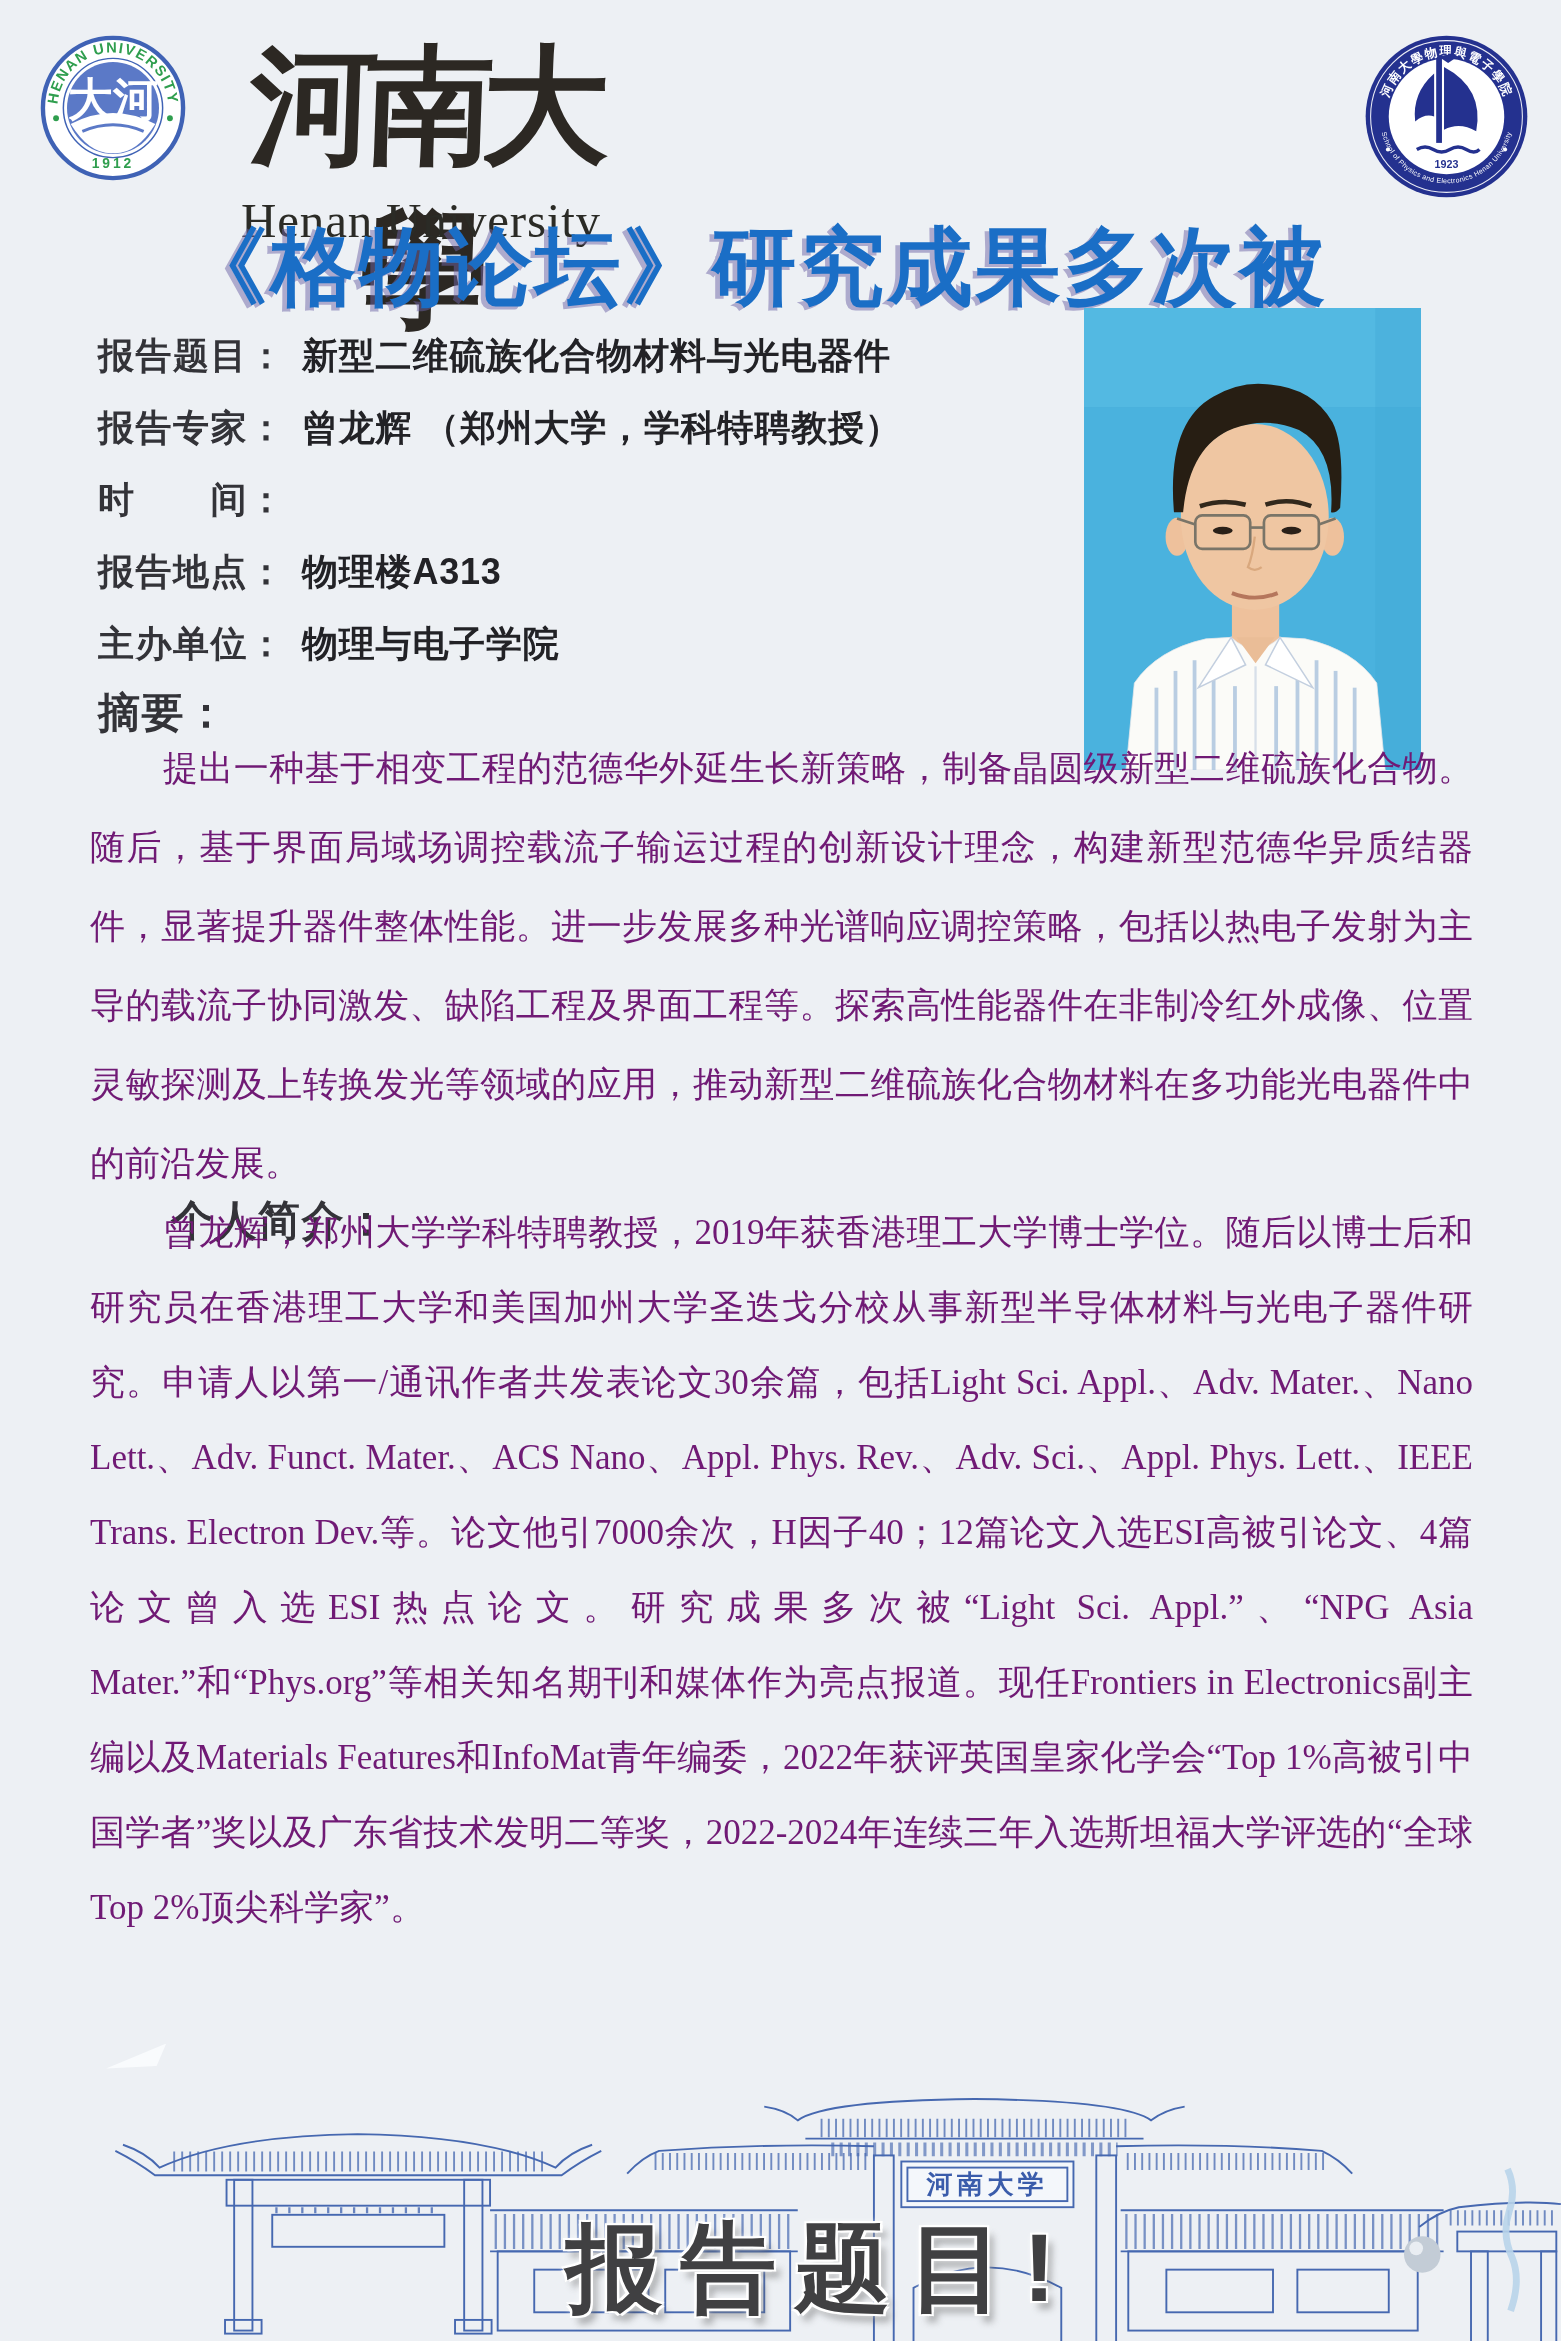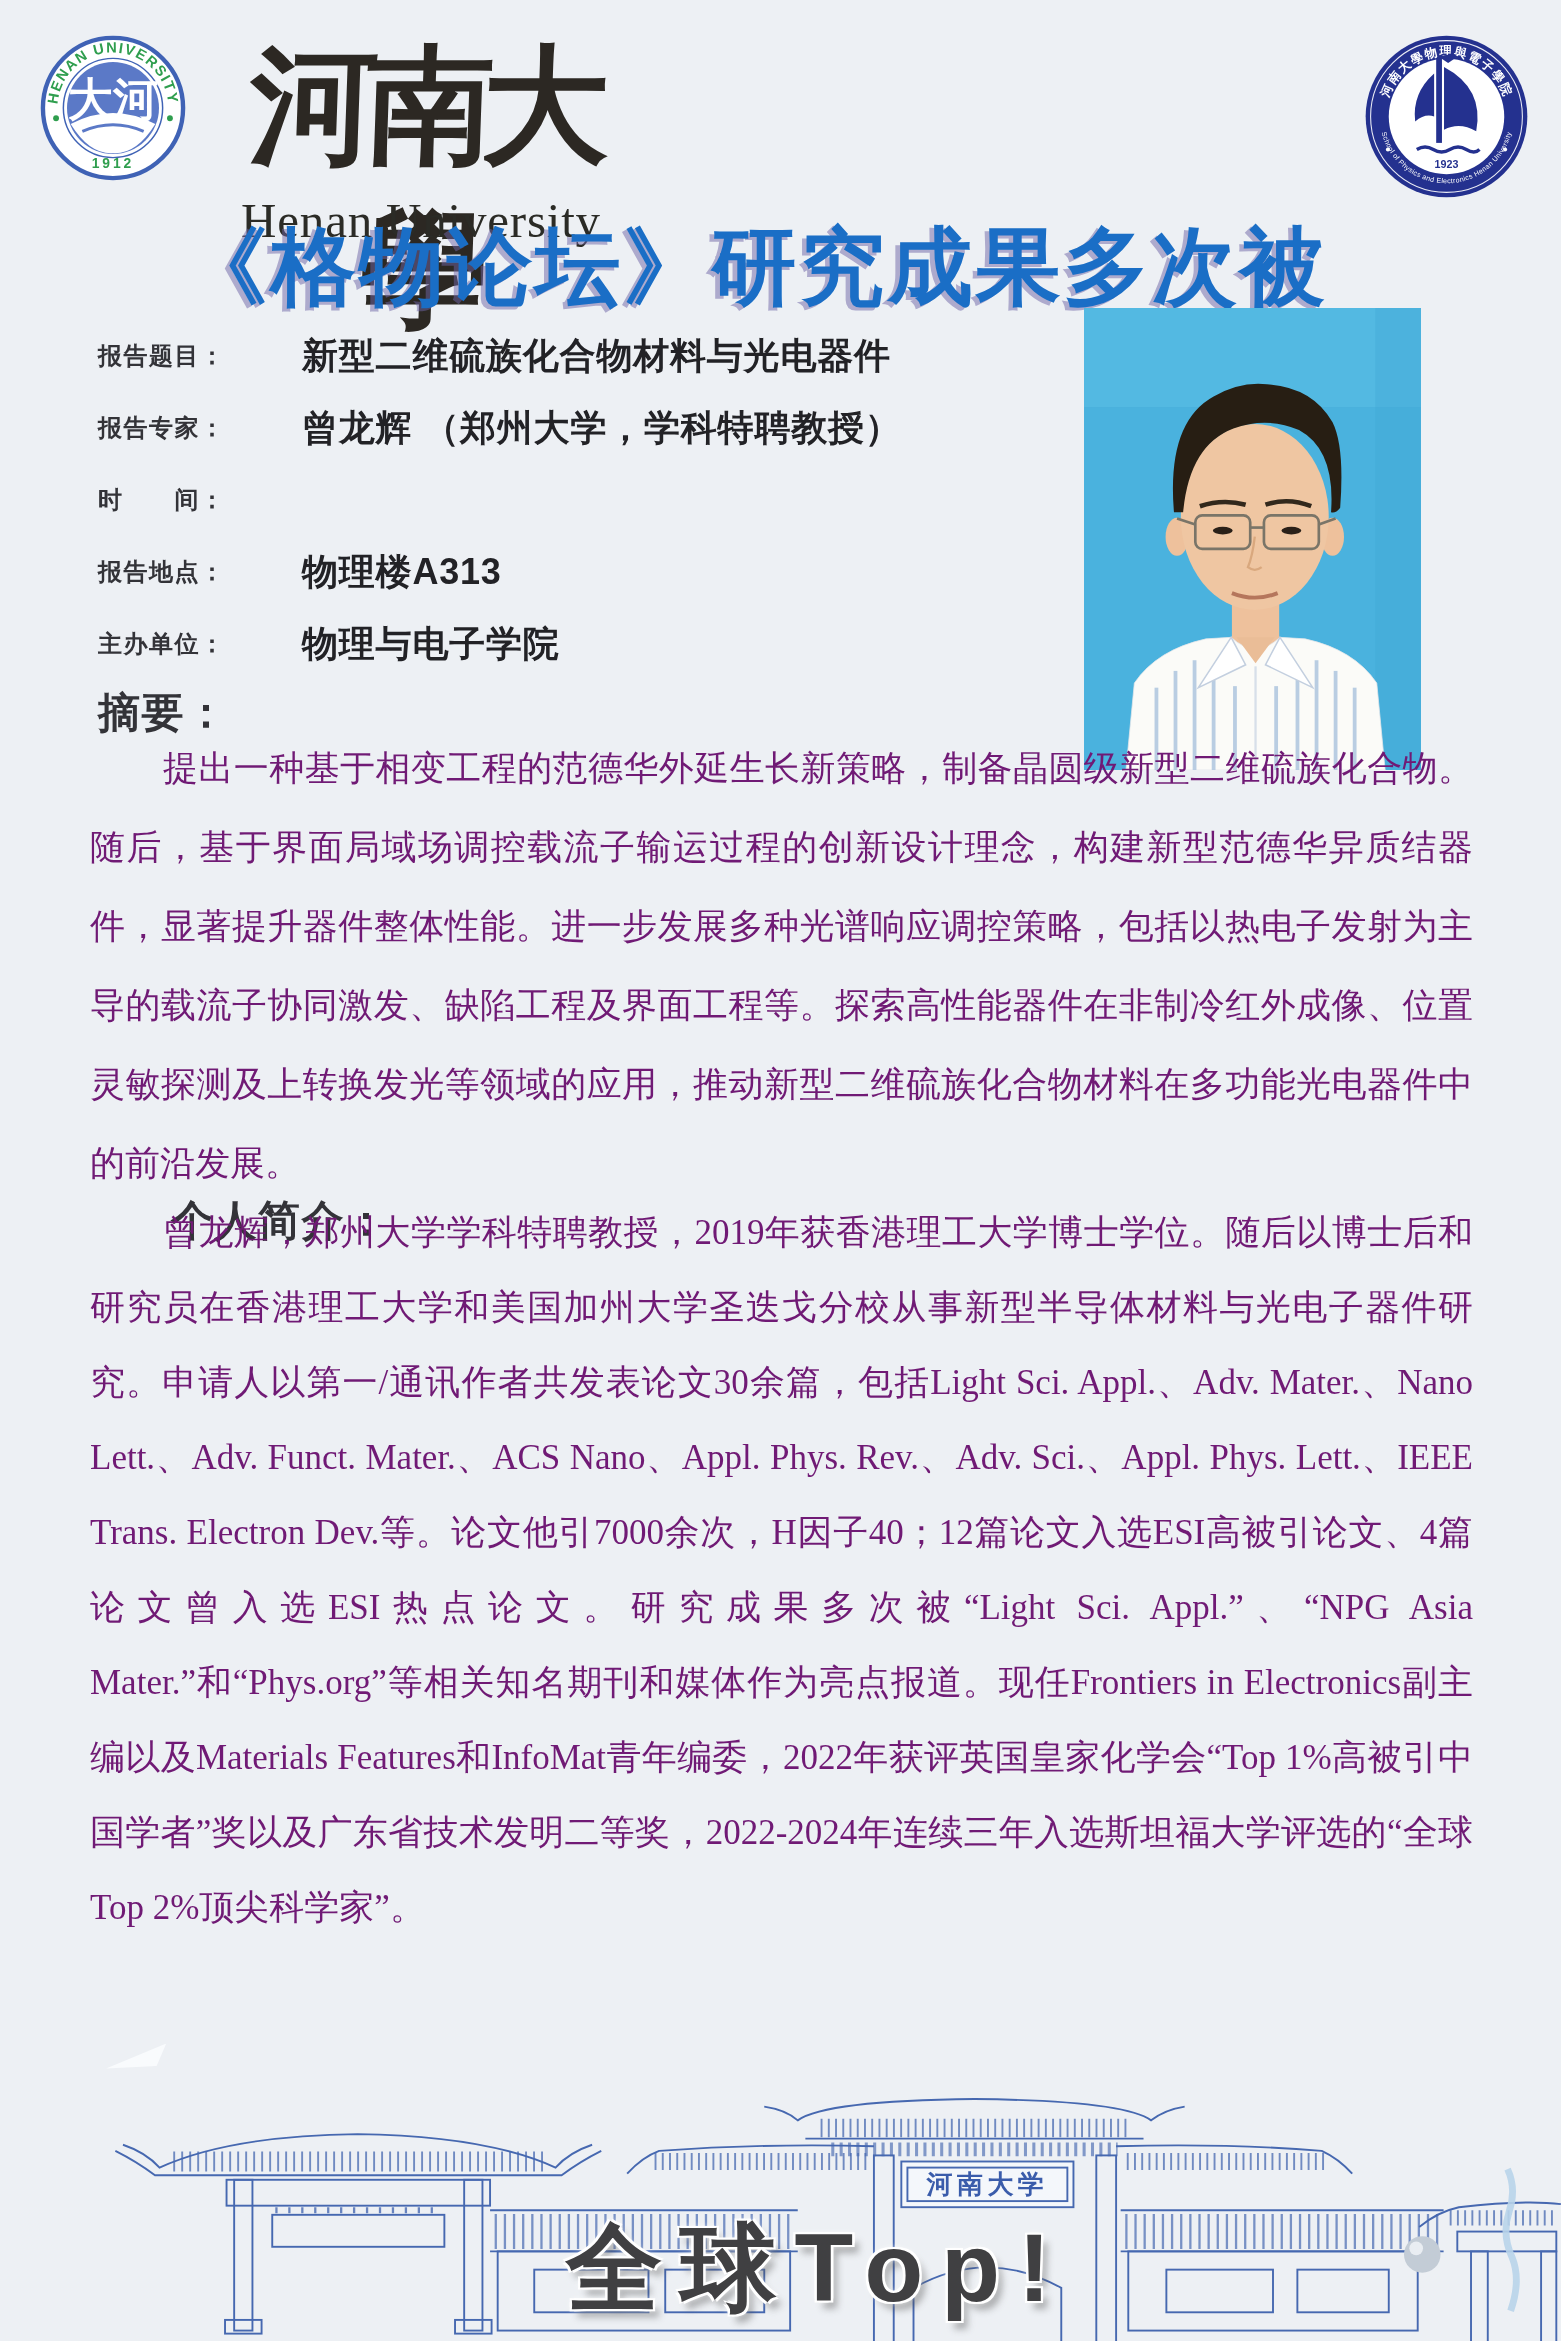--- a/index.html
+++ b/index.html
@@ -16,21 +16,21 @@
   .seal-right{position:absolute;left:1364px;top:34px;width:165px;height:165px;}
 
   
   .title{position:absolute;left:69px;top:210px;width:1373px;margin:0;text-align:center;
          font-size:85px;font-weight:800;letter-spacing:3.1px;color:#1a6ec6;
          text-shadow:-4.6px 3.1px 0 rgba(110,100,165,.50);}
 
   
   .info-block{position:absolute;left:98px;top:332px;width:991px;}
   .info-row{display:flex;margin-bottom:25px;line-height:47px;}
-  .info-label{flex:0 0 204px;font-size:24px;font-weight:700;color:#333338;letter-spacing:1.5px;}
+  .info-label{flex:0 0 204px;font-size:36px;font-weight:700;color:#333338;letter-spacing:1.5px;}
   .info-value{font-size:36px;font-weight:700;color:#222226;letter-spacing:0.8px;}
   .info-row:nth-child(3) .info-value{font-family:"Liberation Serif",serif;letter-spacing:1.5px;}
 
   
   .photo{position:absolute;left:1084px;top:308px;width:337px;height:462px;}
 
   
   .sec-heading{position:absolute;font-size:42px;font-weight:800;color:#333338;letter-spacing:1.5px;}
   .abstract-heading{left:98px;top:685px;}
   .bio-heading{left:98px;top:1193px;padding-left:73px;}
@@ -220,16 +220,16 @@
       <rect x="1912" y="178" width="130" height="26"></rect>
       <rect x="1930" y="204" width="22" height="119"></rect>
       <rect x="2022" y="204" width="20" height="119"></rect>
     </g>
     <text x="1295" y="128" text-anchor="middle" font-size="34" font-weight="bold" fill="#3a5cab" letter-spacing="6">河南大学</text>
     <circle cx="1866" cy="208" r="24" fill="#c3ccd6"></circle>
     <circle cx="1858" cy="200" r="9" fill="#e9edf2"></circle>
     <path d="M1978 96 Q1990 122 1980 152 Q1970 182 1984 212 Q1996 242 1982 282" stroke="#b8d4ea" stroke-width="9" fill="none" opacity="0.9"></path>
   </svg>
 
-  <div class="welcome">全球Top!</div>
+  <div class="welcome">报告题目!</div>
 
 </div>
 
 
 </body></html>

